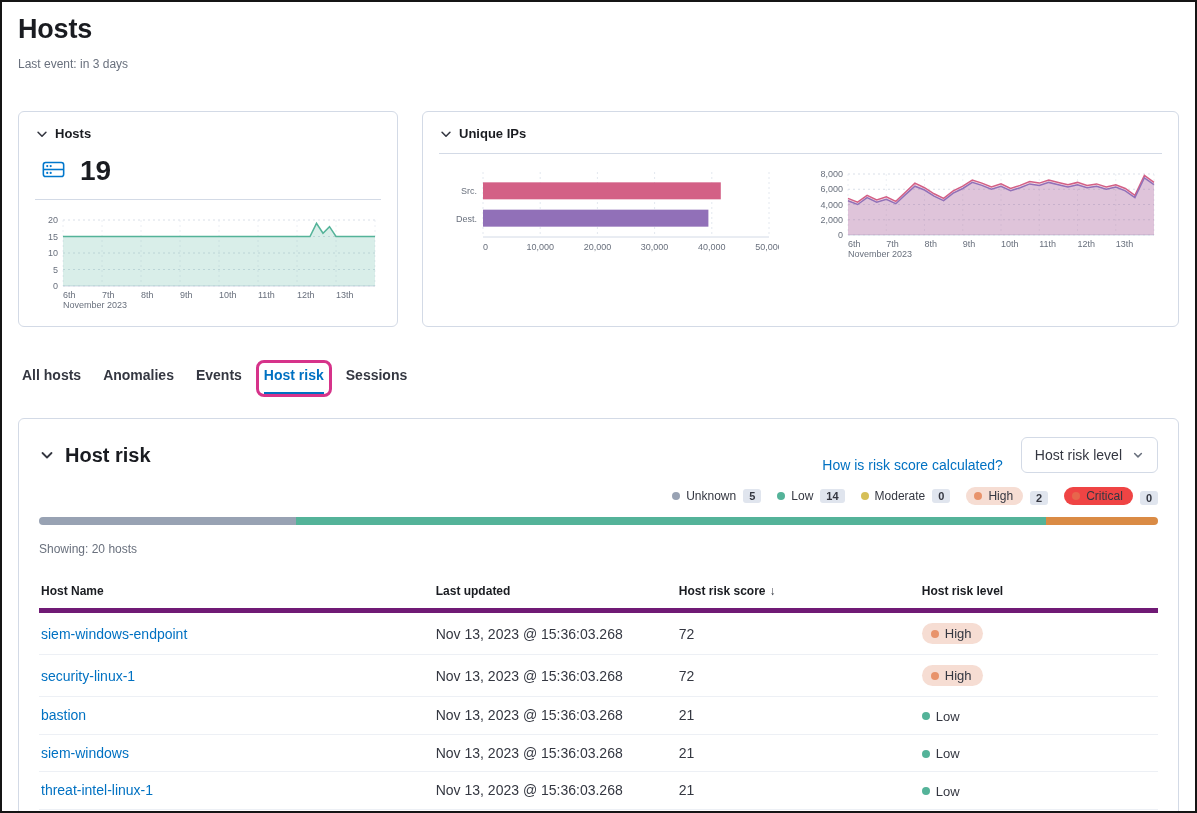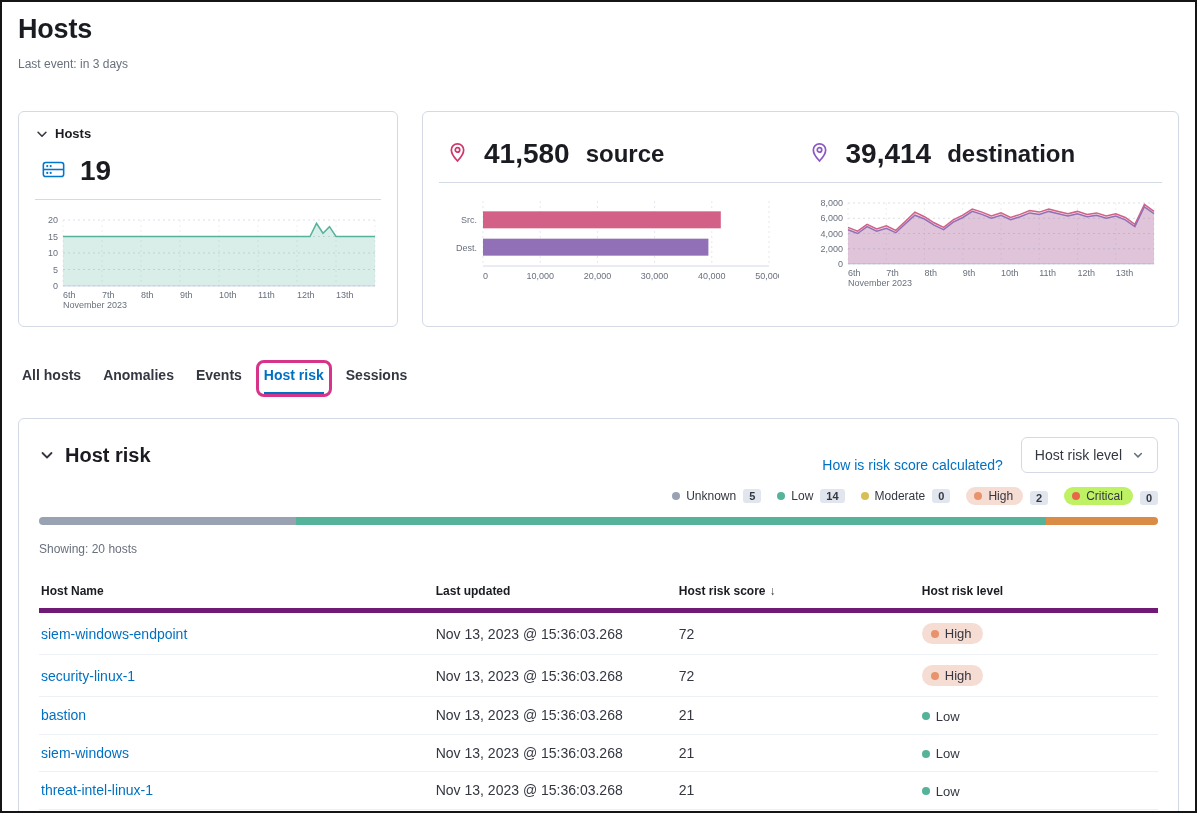--- a/index.html
+++ b/index.html
@@ -143,41 +143,27 @@
           <text x="223" y="86" text-anchor="start">11th</text>
           <text x="262" y="86" text-anchor="start">12th</text>
           <text x="301" y="86" text-anchor="start">13th</text>
           <text x="28" y="96">November 2023</text>
           <path d="M28.0 24.5L34.5 24.5L41.0 24.5L47.5 24.5L54.0 24.5L60.5 24.5L67.0 24.5L73.5 24.5L80.0 24.5L86.5 24.5L93.0 24.5L99.5 24.5L106.0 24.5L112.5 24.5L119.0 24.5L125.5 24.5L132.0 24.5L138.5 24.5L145.0 24.5L151.5 24.5L158.0 24.5L164.5 24.5L171.0 24.5L177.5 24.5L184.0 24.5L190.5 24.5L197.0 24.5L203.5 24.5L210.0 24.5L216.5 24.5L223.0 24.5L229.5 24.5L236.0 24.5L242.5 24.5L249.0 24.5L255.5 24.5L262.0 24.5L268.5 24.5L275.0 24.5L281.5 11.3L288.0 21.2L294.5 14.6L301.0 24.5L307.5 24.5L314.0 24.5L320.5 24.5L327.0 24.5L333.5 24.5L340.0 24.5L340 74L28 74Z" fill="#54b399" fill-opacity="0.22" stroke="none"></path>
           <path d="M28.0 24.5L34.5 24.5L41.0 24.5L47.5 24.5L54.0 24.5L60.5 24.5L67.0 24.5L73.5 24.5L80.0 24.5L86.5 24.5L93.0 24.5L99.5 24.5L106.0 24.5L112.5 24.5L119.0 24.5L125.5 24.5L132.0 24.5L138.5 24.5L145.0 24.5L151.5 24.5L158.0 24.5L164.5 24.5L171.0 24.5L177.5 24.5L184.0 24.5L190.5 24.5L197.0 24.5L203.5 24.5L210.0 24.5L216.5 24.5L223.0 24.5L229.5 24.5L236.0 24.5L242.5 24.5L249.0 24.5L255.5 24.5L262.0 24.5L268.5 24.5L275.0 24.5L281.5 11.3L288.0 21.2L294.5 14.6L301.0 24.5L307.5 24.5L314.0 24.5L320.5 24.5L327.0 24.5L333.5 24.5L340.0 24.5" fill="none" stroke="#54b399" stroke-width="1.5"></path>
         </svg>
     </section>
 
     <section class="panel ips-panel">
-      <div class="ips-kpis">
-        <div class="ips-kpi">
-          <span class="pin src">
-            <svg width="21" height="21" viewBox="0 0 16 16" fill="none" stroke="currentColor" stroke-width="1.3">
-              <path d="M8 1.5c-2.6 0-4.7 2-4.7 4.6 0 3.4 4.7 8.4 4.7 8.4s4.7-5 4.7-8.4C12.7 3.5 10.6 1.5 8 1.5z"></path>
-              <circle cx="8" cy="6" r="1.7"></circle>
+      <div class="panel-head">
+        <span class="chev">
+          <svg width="14" height="14" viewBox="0 0 16 16" fill="none" stroke="#343741" stroke-width="1.8" stroke-linecap="round" stroke-linejoin="round">
+              <path d="M3.5 6l4.5 4.5L12.5 6"></path>
             </svg>
-          </span>
-          <span class="kpi-num">41,580</span>
-          <span class="kpi-label">source</span>
-        </div>
-        <div class="ips-kpi">
-          <span class="pin dst">
-            <svg width="21" height="21" viewBox="0 0 16 16" fill="none" stroke="currentColor" stroke-width="1.3">
-              <path d="M8 1.5c-2.6 0-4.7 2-4.7 4.6 0 3.4 4.7 8.4 4.7 8.4s4.7-5 4.7-8.4C12.7 3.5 10.6 1.5 8 1.5z"></path>
-              <circle cx="8" cy="6" r="1.7"></circle>
-            </svg>
-          </span>
-          <span class="kpi-num">39,414</span>
-          <span class="kpi-label">destination</span>
-        </div>
+        </span>
+        <span>Unique IPs</span>
       </div>
       <hr class="divider">
       <div class="charts-row">
         <svg class="chart" width="340" height="95">
             <line x1="44" x2="44" y1="6" y2="71" stroke="#e3e8ef" stroke-dasharray="2 3"></line>
             <text x="44" y="84" text-anchor="start">0</text>
             <line x1="101.2" x2="101.2" y1="6" y2="71" stroke="#e3e8ef" stroke-dasharray="2 3"></line>
             <text x="101.2" y="84" text-anchor="middle">10,000</text>
             <line x1="158.4" x2="158.4" y1="6" y2="71" stroke="#e3e8ef" stroke-dasharray="2 3"></line>
             <text x="158.4" y="84" text-anchor="middle">20,000</text>
@@ -284,21 +270,21 @@
     <span class="count-badge">0</span>
   </div>
         <div class="legend-item">
     <span class="legend-chip pill" style="background: rgb(246, 221, 211);">
             <span class="dot" style="background: rgb(232, 147, 107);"></span>
             <span class="legend-label">High</span>
           </span>
     <span class="count-badge">2</span>
   </div>
         <div class="legend-item">
-    <span class="legend-chip pill" style="background: #bef264;">
+    <span class="legend-chip pill" style="background: #ef4444;">
             <span class="dot" style="background: rgb(231, 102, 76);"></span>
             <span class="legend-label">Critical</span>
           </span>
     <span class="count-badge">0</span>
   </div>
       </div>
 
     <div class="dist-bar">
         <div style="width: 23%; background: rgb(152, 162, 179);"></div>
         <div style="width: 67%; background: rgb(84, 179, 153);"></div>

